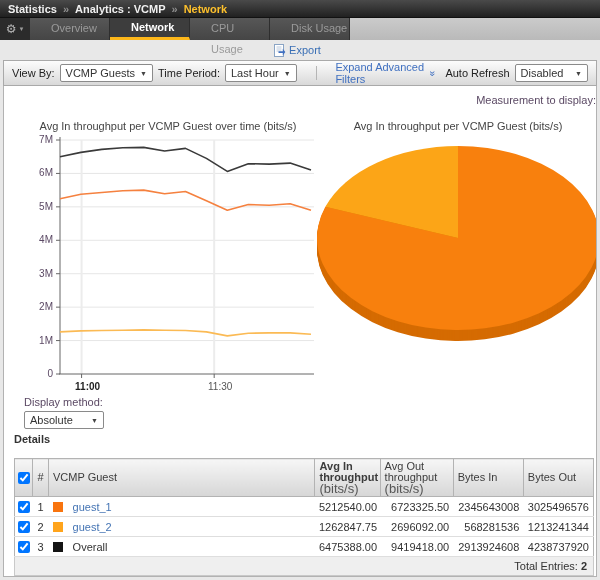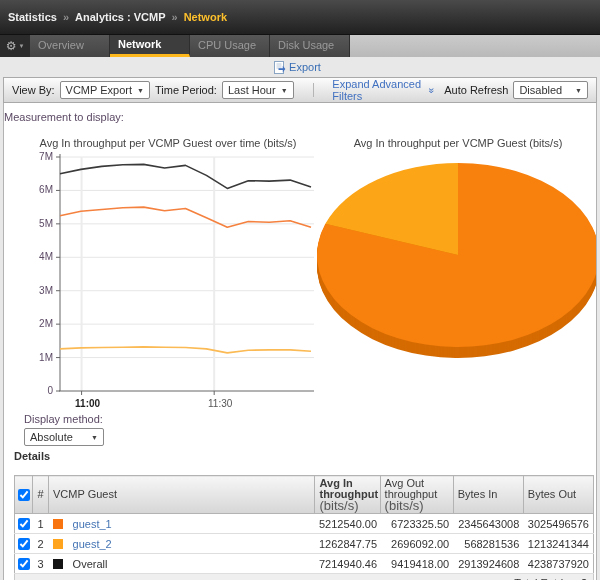--- a/index.html
+++ b/index.html
@@ -1,34 +1,34 @@
 <!DOCTYPE html>
 <html><head>
 <meta charset="utf-8">
 <style>
   * { box-sizing: border-box; margin: 0; padding: 0; }
   html,body { width:600px; height:580px; overflow:hidden;
     font-family:"Liberation Sans","DejaVu Sans",sans-serif; font-size:11px; color:#333;
     background:#e8e8e8; }
 
   
-  .breadcrumb-bar { height:35px; background:linear-gradient(#4a4a4a,#202020);
+  .breadcrumb-bar { height:18px; background:linear-gradient(#4a4a4a,#202020);
     border-bottom:1px solid #111; color:#f0f0f0; font-weight:bold;
     display:flex; align-items:center; padding-left:8px; gap:6px; }
   .breadcrumb-bar .sep { color:#8f8f8f; font-weight:bold; }
   .breadcrumb-bar .current { color:#fdc02c; }
 
   
   .tab-bar { height:22px; display:flex; background:linear-gradient(#cbcbcb,#b9b9b9); }
   .gear-btn { width:30px; background:#2b2b2b; color:#b5b5b5; display:flex;
     align-items:center; justify-content:center; gap:2px; cursor:pointer; }
   .gear-btn .caret { font-size:6px; color:#9a9a9a; }
   .gear-icon-glyph { font-size:12px; line-height:12px; }
   .tab { width:80px; background:linear-gradient(#575757,#454545); color:#9a9a9a;
-    padding-left:8px; line-height:21px; border-right:1px solid #2e2e2e; cursor:pointer; }
+    padding-left:21px; line-height:21px; border-right:1px solid #2e2e2e; cursor:pointer; }
   .tab.active { background:#3d3d3d; color:#fff; font-weight:bold;
     border-bottom:3px solid #fdb71a; line-height:18px; }
 
   
   .export-row { height:20px; display:flex; justify-content:center; align-items:center;
     padding-right:6px; }
   .export-link { display:flex; align-items:center; gap:3px; color:#3a6fb5;
     text-decoration:none; cursor:pointer; }
 
   
@@ -43,21 +43,21 @@
   .w-viewby { width:112px; } .w-time { width:88px; } .w-auto { width:92px; }
   .vdiv { width:1px; height:14px; background:#b5b5b5; margin:0 14px; }
   .expand-link { color:#4070c0; text-decoration:none; cursor:pointer; display:flex;
     align-items:center; gap:3px; }
   .dchev { display:inline-block; transform:rotate(90deg); font-size:10px; }
   .spacer { flex:1; }
 
   
   .main-panel { margin:0 3px 3px; border:1px solid #b2b2b2; border-top:none;
     background:#fff; height:491px; overflow:hidden; }
-  .measure-block { text-align:left; padding-top:8px; }
+  .measure-block { text-align:right; padding-top:8px; }
   .chart-label { color:#5b4964; margin-bottom:3px; }
   .measure-select { width:170px; margin:0 auto; }
   .dm-select { width:80px; margin:0 auto; }
 
   .charts-row { display:flex; margin-top:6px; }
   .line-col { width:308px; flex:none; padding-left:20px; }
   .pie-col { flex:1; }
   .chart-title { text-align:center; color:#454545; margin:8px 0 2px; }
   .ylab { font-size:10px; fill:#5b4964; }
   .xlab { font-size:10px; fill:#555; }
@@ -122,21 +122,21 @@
       <line x1="3.5" y1="7" x2="8.5" y2="7" stroke="#b9c8dc"></line>
       <path d="M5 8 L10 8 L10 5 L13 9 L10 13 L10 10 L5 10 Z" fill="#4070c0" transform="scale(0.85) translate(1.5,0.5)"></path>
     </svg>
     <span>Export</span>
   </a>
 </div>
 
 <div class="filter-bar">
   <span class="lbl">View By:</span>
   <div class="selbox w-viewby">
-    <span>VCMP Export</span>
+    <span>VCMP Guests</span>
     <span class="arr">▼</span>
   </div>
   <span class="lbl">Time Period:</span>
   <div class="selbox w-time">
     <span>Last Hour</span>
     <span class="arr">▼</span>
   </div>
   <div class="vdiv"></div>
   <a class="expand-link">
     <span>Expand Advanced Filters</span>
@@ -277,21 +277,21 @@
           <td class="val">568281536</td>
           <td class="val">1213241344</td>
         </tr>
         <tr>
           <td class="cb-col"><input type="checkbox" checked="" style=""></td>
           <td class="num-col">3</td>
           <td class="guest-col">
             <span class="swatch" style="background: rgb(20, 20, 20);"></span>
             <span class="plain-name">Overall</span>
           </td>
-          <td class="val">7214940.46</td>
+          <td class="val">6475388.00</td>
           <td class="val">9419418.00</td>
           <td class="val">2913924608</td>
           <td class="val">4238737920</td>
         </tr>
       </tbody>
     </table>
     <div class="total-row">
       <span>Total Entries:</span><b>2</b>
     </div>
   </div>

